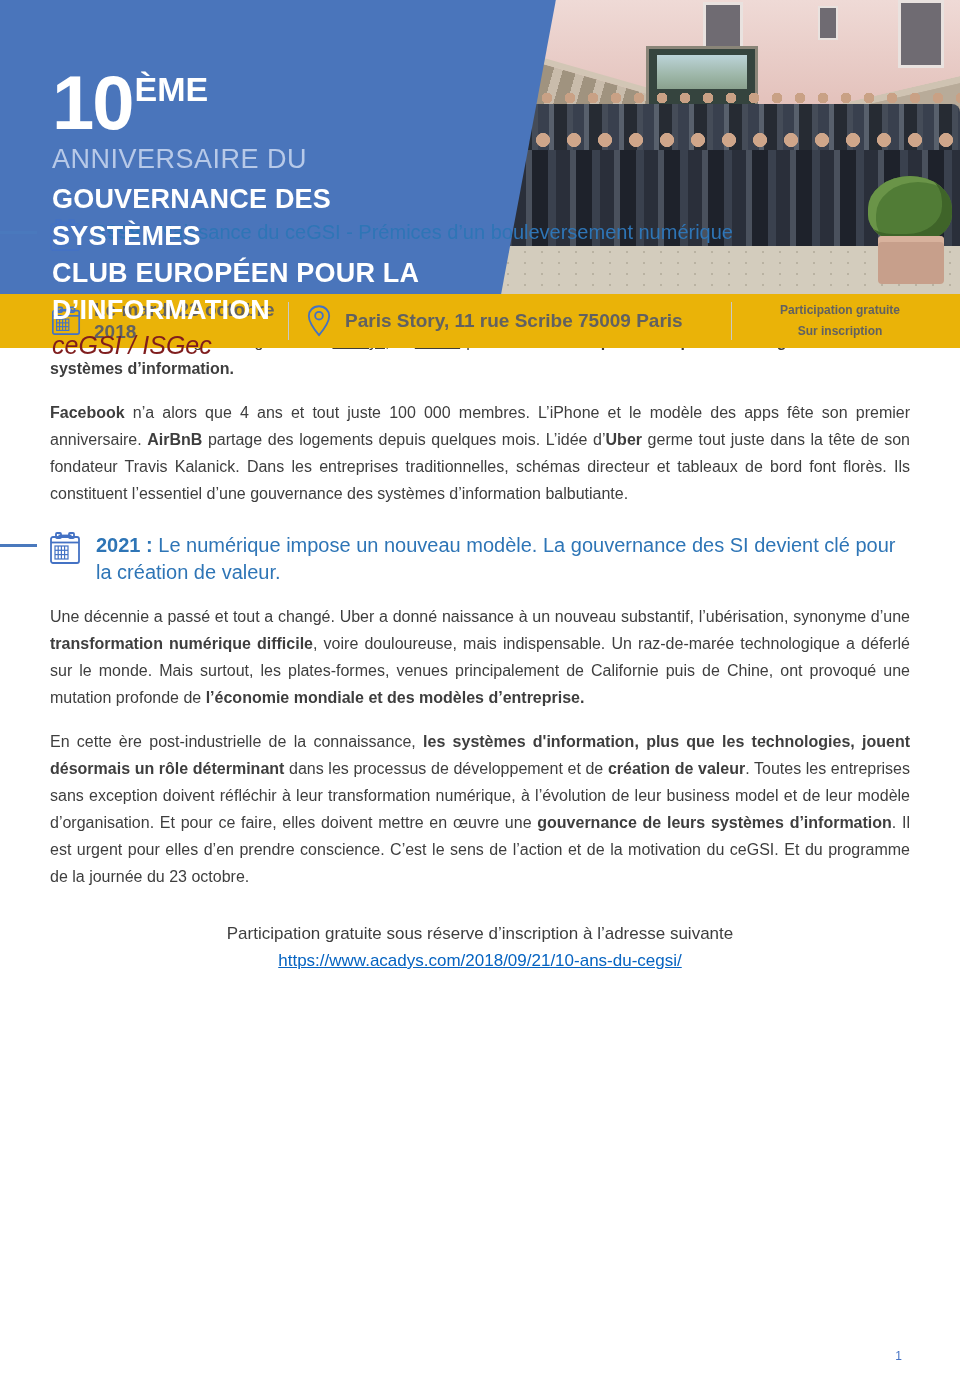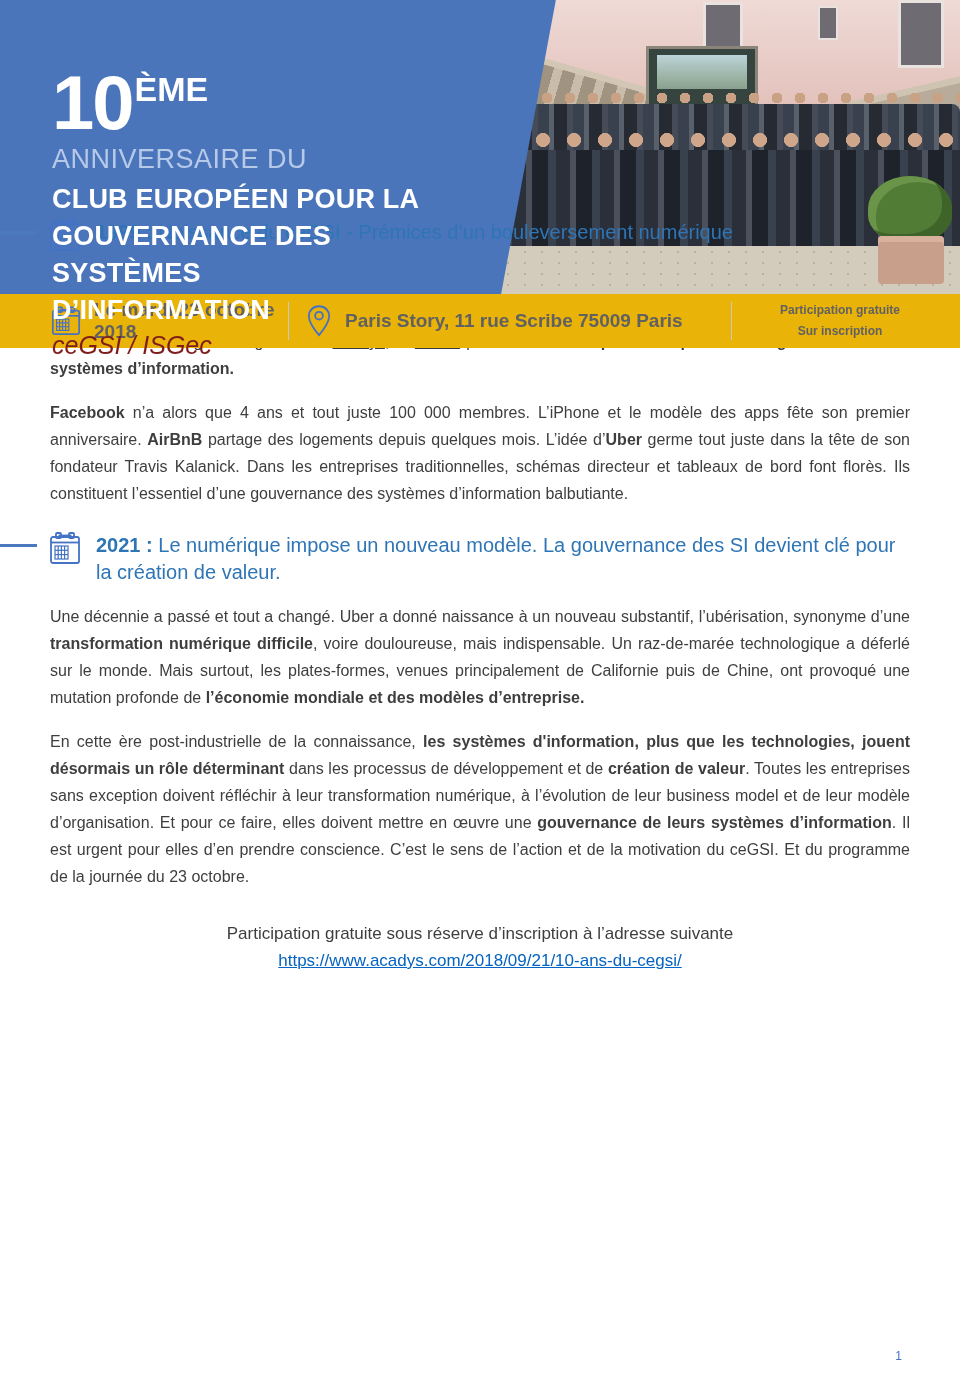--- a/index.html
+++ b/index.html
@@ -94,22 +94,22 @@
     <div class="ph-crowd-front"></div>
     <div class="ph-ground"></div>
     <div class="ph-bush"></div>
     <div class="ph-planter"></div>
   </div>
   <div class="banner-blue"></div>
   <div class="banner-text">
     <div class="ord"><span>10</span><sup>ÈME</sup></div>
     <div class="banner-sub">ANNIVERSAIRE DU</div>
     <div class="banner-org">
+      <div>GOUVERNANCE DES SYSTÈMES</div>
       <div>CLUB EUROPÉEN POUR LA</div>
-      <div>GOUVERNANCE DES SYSTÈMES</div>
       <div>D’INFORMATION</div>
     </div>
     <div class="banner-acro">ceGSI / ISGec</div>
   </div>
 </div>
 
 <div class="info-bar">
   <div class="ib-sec ib-date">
     <svg class="ib-icon" width="32" height="32" viewBox="0 0 34 34" fill="none" stroke="#4472c4" stroke-width="1.8">
       <rect x="3" y="6" width="28" height="25" rx="2"></rect>

